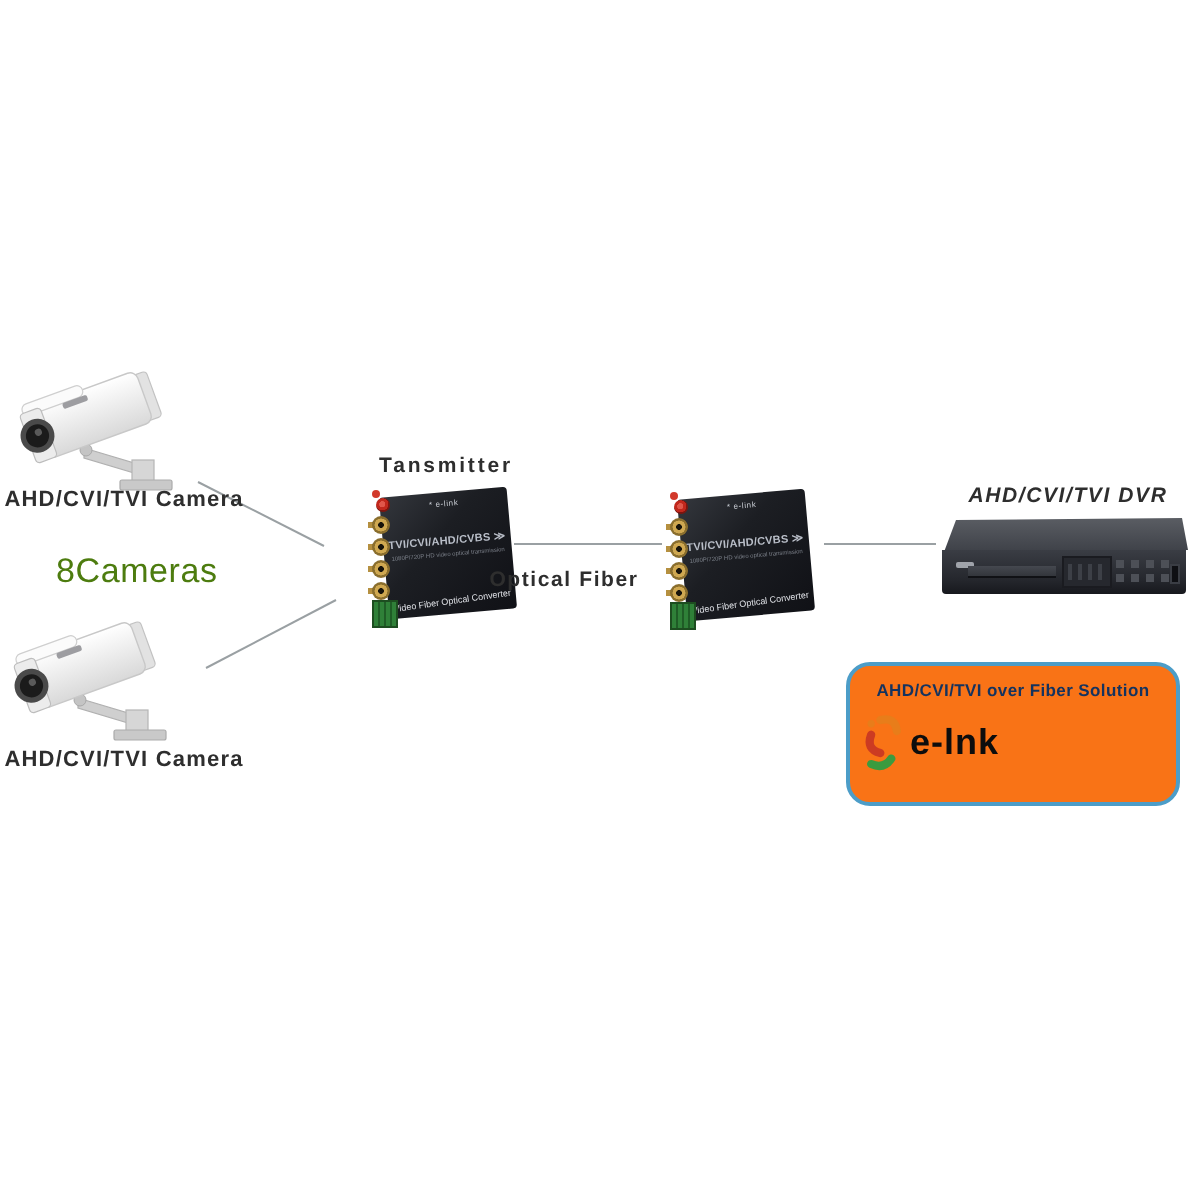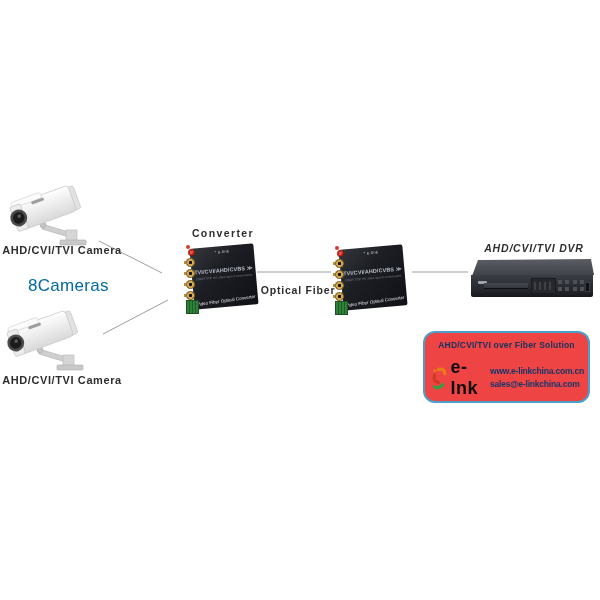--- a/index.html
+++ b/index.html
@@ -2,21 +2,21 @@
 <html><head>
 <meta charset="utf-8">
 <style>
   html,body{margin:0;padding:0;background:#fff;}
   body{font-family:"Liberation Sans",sans-serif;}
   .canvas{position:relative;width:600px;height:600px;background:#ffffff;overflow:hidden;}
   .lines{position:absolute;left:0;top:0;width:600px;height:600px;}
 
   .label{position:absolute;font-weight:bold;color:#2e2e2e;text-align:center;white-space:nowrap;}
   .lbl-camera{font-size:11px;letter-spacing:0.6px;}
-  .lbl-count{font-size:17px;font-weight:normal;color:#0369a1;letter-spacing:0.3px;}
+  .lbl-count{font-size:17px;font-weight:normal;color:#4d7c0f;letter-spacing:0.3px;}
   .lbl-device{font-size:10.5px;letter-spacing:1.4px;}
   .lbl-fiber{font-size:10.5px;letter-spacing:0.8px;}
   .lbl-dvr{font-size:10.5px;letter-spacing:0.8px;font-style:italic;}
 
   .camera{position:absolute;}
 
   
   .device{position:absolute;width:76px;height:70px;}
   .dev-box{position:absolute;left:9px;top:4px;width:64px;height:61px;
     background:linear-gradient(135deg,#34373d 0%,#1c1e23 40%,#101116 100%);
@@ -53,21 +53,21 @@
     background:linear-gradient(180deg,#45484f,#33363c);}
   .dvr-panel{position:absolute;left:60px;top:3px;width:23px;height:14px;background:#26282e;border:1px solid #1a1b20;}
   .dvr-panel-ticks{position:absolute;left:2px;top:3px;width:19px;height:8px;
     background:repeating-linear-gradient(90deg,#3d4047 0 2px,transparent 2px 5px);}
   .dvr-btnrow{position:absolute;width:30px;height:4px;left:87px;
     background:repeating-linear-gradient(90deg,#4d5057 0 4px,transparent 4px 7.5px);}
   .r1{top:5px;} .r2{top:12px;}
   .dvr-port{position:absolute;right:3px;top:7px;width:3px;height:8px;background:#0e0f13;border:1px solid #3a3d44;}
 
   
-  .infobox{position:absolute;left:423px;top:331px;width:167px;height:72px;background:#ef4444;
+  .infobox{position:absolute;left:423px;top:331px;width:167px;height:72px;background:#f97316;
     border:2px solid #4c9dc8;border-radius:12px;box-sizing:border-box;}
   .infobox-title{margin-top:7px;text-align:center;font-size:8.5px;font-weight:bold;
     color:#14335f;letter-spacing:0.2px;white-space:nowrap;}
   .infobox-row{display:flex;align-items:center;margin:7px 4px 0 6px;}
   .elnk-brand{font-size:18px;font-weight:bold;color:#0d0d0d;letter-spacing:0.5px;margin-left:2px;}
   .contact{margin-left:4px;font-size:8.5px;font-weight:bold;color:#16376b;
     letter-spacing:-0.2px;line-height:13px;white-space:nowrap;}
 </style>
 </head>
 <body>
@@ -122,40 +122,40 @@
         <rect x="6" y="15" width="11" height="26" rx="2" fill="#ececec" stroke="#bdbdbd" stroke-width="0.6"></rect>
         <circle cx="11" cy="28" r="8.5" fill="#4a4a4a"></circle>
         <circle cx="11" cy="28" r="5.8" fill="#1b1b1b"></circle>
         <circle cx="12" cy="26.5" r="1.8" fill="#5a5a5a"></circle>
         <rect x="28" y="17" width="13" height="3" rx="1" fill="#9d9da1"></rect>
       </g>
     </svg>
   </div>
   <div class="label lbl-camera" style="left:2px;top:374px;width:120px;">AHD/CVI/TVI Camera</div>
 
-  <div class="label lbl-device" style="left:183px;top:227px;width:80px;">Converter</div>
+  <div class="label lbl-device" style="left:183px;top:227px;width:80px;">Tansmitter</div>
   <div class="device" style="left:183px;top:242px;">
     <div class="dev-box">
       <div class="dev-brand"><span>*</span> <span>e-link</span></div>
       <div class="dev-model">TVI/CVI/AHD/CVBS ≫</div>
       <div class="dev-fine">1080P/720P HD video optical transmission</div>
       <div class="dev-footer">Video Fiber Optical Converter</div>
     </div>
     <div class="dev-fc">
         <i class="fc-cap"></i>
         <i class="fc-body"></i>
       </div>
     <div class="dev-bnc b1"></div>
     <div class="dev-bnc b2"></div>
     <div class="dev-bnc b3"></div>
     <div class="dev-bnc b4"></div>
     <div class="dev-terminal"></div>
   </div>
 
-  <div class="label lbl-fiber" style="left:256px;top:284px;width:84px;">Optical Fiber</div>
+  <div class="label lbl-fiber" style="left:240px;top:284px;width:84px;">Optical Fiber</div>
 
   <div class="label lbl-device" style="left:336px;top:229px;width:80px;margin-top:40px;">Receiver</div>
   <div class="device" style="left:332px;top:243px;">
     <div class="dev-box">
       <div class="dev-brand"><span>*</span> <span>e-link</span></div>
       <div class="dev-model">TVI/CVI/AHD/CVBS ≫</div>
       <div class="dev-fine">1080P/720P HD video optical transmission</div>
       <div class="dev-footer">Video Fiber Optical Converter</div>
     </div>
     <div class="dev-fc">
@@ -187,20 +187,16 @@
   <div class="infobox">
     <div class="infobox-title">AHD/CVI/TVI over Fiber Solution</div>
     <div class="infobox-row">
       <svg width="22" height="29" viewBox="0 0 24 31">
         <circle cx="5" cy="5" r="2" fill="#e87d1a"></circle>
         <path d="M10 3 q8 -2 9 6" stroke="#e87d1a" stroke-width="4.5" fill="none" stroke-linecap="round"></path>
         <path d="M5 11 q-3 8 5 10" stroke="#cc3b22" stroke-width="4.5" fill="none" stroke-linecap="round"></path>
         <path d="M16 24 q-4 6 -11 3" stroke="#3b9b3f" stroke-width="4.5" fill="none" stroke-linecap="round"></path>
       </svg>
       <span class="elnk-brand">e-lnk</span>
-      <div class="contact">
-        <div>www.e-linkchina.com.cn</div>
-        <div>sales@e-linkchina.com</div>
-      </div>
     </div>
   </div>
 
 </div>
 
 </body></html>

